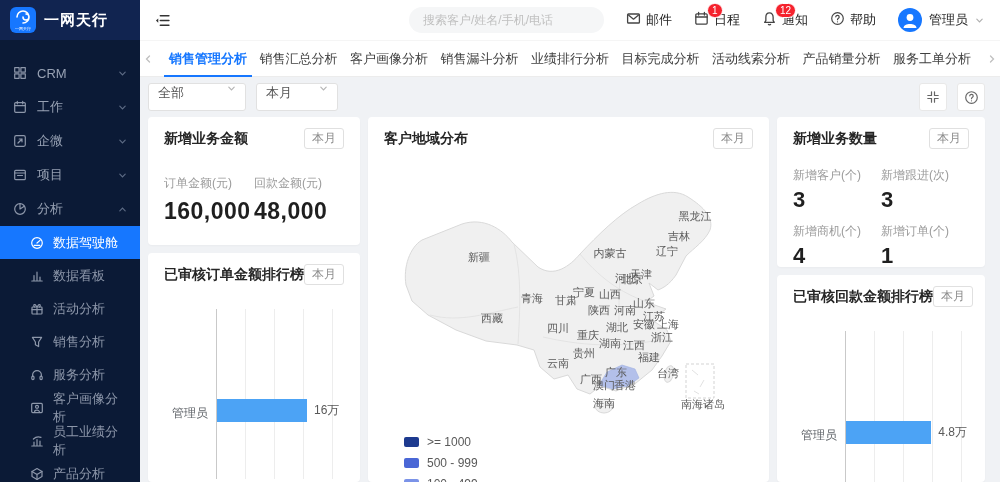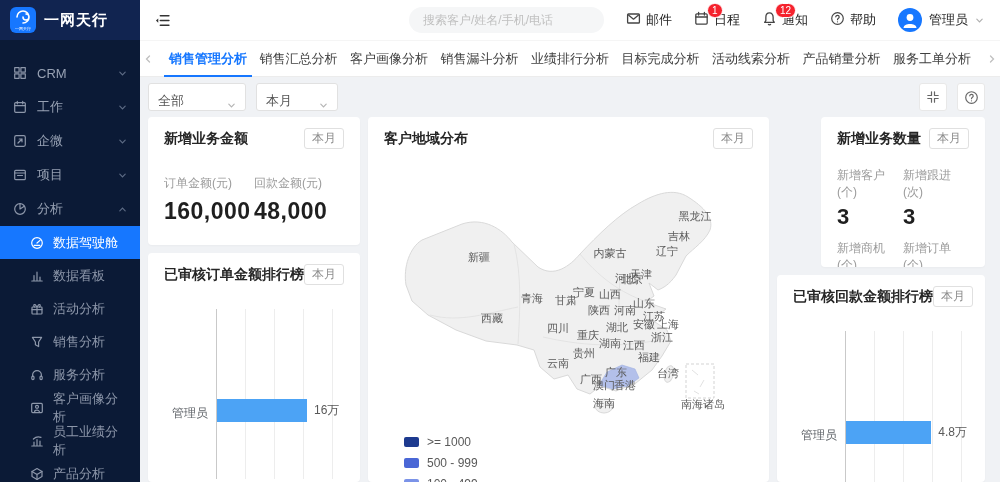--- a/index.html
+++ b/index.html
@@ -38,21 +38,21 @@
   .avatar { width:24px; height:24px; border-radius:50%; background:#1677ff; position:relative; overflow:hidden; }
   .user .chev { color:#b0b0b0; display:inline-flex; }
 
   .tabbar { height:37px; background:#fff; border-top:1px solid #f5f5f5; border-bottom:1px solid #ececec; display:flex; align-items:center; padding:0 0; flex-shrink:0; }
   .tab-arrow { width:16px; color:#bfbfbf; display:flex; justify-content:center; cursor:pointer; }
   .tabs { flex:1; display:flex; justify-content:space-between; padding:0 8px; }
   .tab { font-size:13px; color:#404040; height:36px; line-height:36px; padding:0 5px; border-bottom:2px solid transparent; cursor:pointer; white-space:nowrap; }
   .tab.active { color:#1677ff; font-weight:bold; border-bottom-color:#1677ff; }
 
   .filterbar { height:40px; display:flex; align-items:center; gap:10px; padding:0 15px 0 8px; flex-shrink:0; }
-  .select { height:28px; background:#fff; border:1px solid #e1e1e1; border-radius:3px; display:flex; align-items:flex-end; justify-content:space-between; padding:0 9px; font-size:13px; color:#555; cursor:pointer; }
+  .select { height:28px; background:#fff; border:1px solid #e1e1e1; border-radius:3px; display:flex; align-items:flex-start; justify-content:space-between; padding:0 9px; font-size:13px; color:#555; cursor:pointer; }
   .select .chev { color:#b5b5b5; display:inline-flex; }
   .sel-scope { width:98px; }
   .sel-period { width:82px; }
   .filterbar .spacer { flex:1; }
   .tool-btn { width:28px; height:28px; background:#fff; border:1px solid #e8e8e8; border-radius:3px; display:flex; align-items:center; justify-content:center; color:#666; cursor:pointer; }
 
   .content { flex:1; display:flex; gap:8px; padding:0 15px 0 8px; min-height:0; }
   .col { display:flex; flex-direction:column; gap:8px; min-height:0; }
   .col-left { width:212px; flex-shrink:0; }
   .col-mid { flex:1; min-width:0; }
@@ -62,21 +62,21 @@
   .card-head { display:flex; justify-content:space-between; align-items:center; }
   .card-title { font-size:14px; font-weight:bold; color:#262626; white-space:nowrap; }
   .badge-month { font-size:12px; color:#8c8c8c; border:1px solid #e0e0e0; border-radius:3px; padding:1px 7px; background:#fff; white-space:nowrap; }
 
   .card-amount { height:128px; flex-shrink:0; }
   .metrics-2col { display:flex; margin-top:26px; }
   .metrics-2col .metric { width:50%; }
   .metric .m-label { font-size:12px; color:#9b9b9b; }
   .metric .m-value { font-size:23px; font-weight:600; color:#1f1f1f; margin-top:6px; letter-spacing:0.5px; }
 
-  .card-count { height:150px; flex-shrink:0;margin-left:44px; }
+  .card-count { height:150px; flex-shrink:0; }
   .metrics-grid { display:grid; grid-template-columns:1fr 1fr; row-gap:10px; margin-top:18px; }
   .metrics-grid .m-value { font-size:22px; margin-top:3px; }
 
   .card-rank { flex:1; display:flex; flex-direction:column; }
   .chart { position:relative; flex:1; margin-top:24px; }
   .chart .ylabel { position:absolute; left:0; top:96px; width:44px; text-align:right; font-size:12px; color:#5f6368; }
   .chart .plot { position:absolute; left:52px; right:2px; top:0; height:170px; border-left:1px solid #c9c9c9;
      background:repeating-linear-gradient(to right, transparent 0px, transparent 28px, #ededed 28px, #ededed 29px); }
   .bar-row { position:absolute; left:0; top:90px; right:0; display:flex; align-items:center; }
   .bar { height:23px; background:#4ca3f5; }

